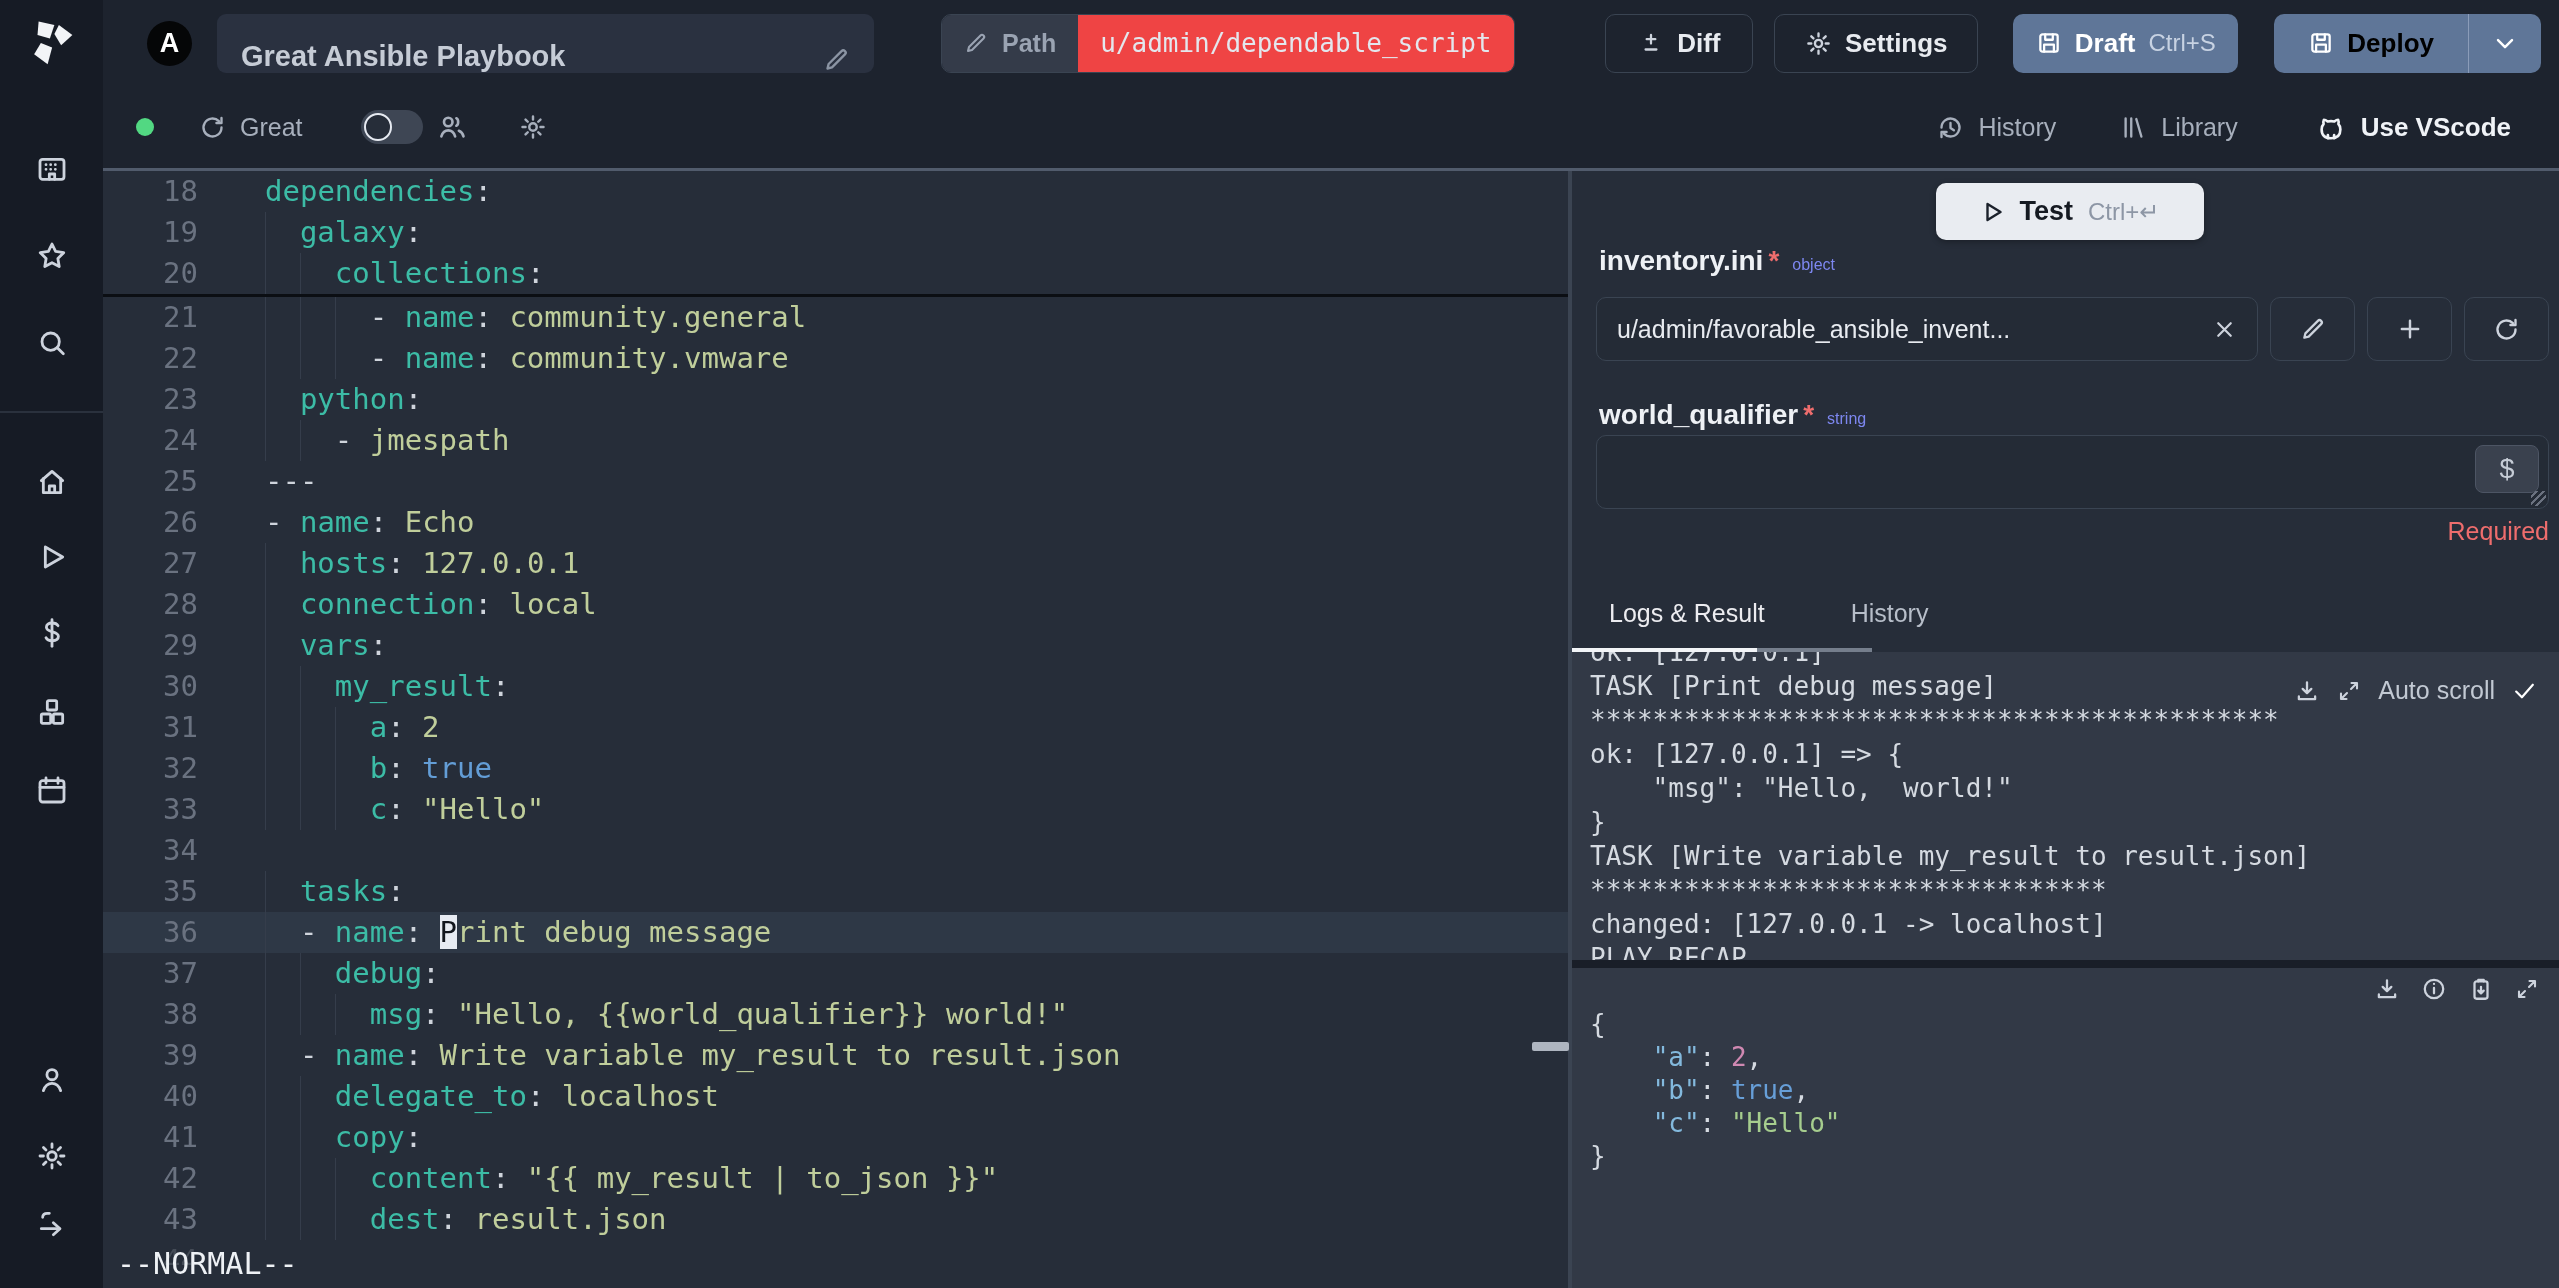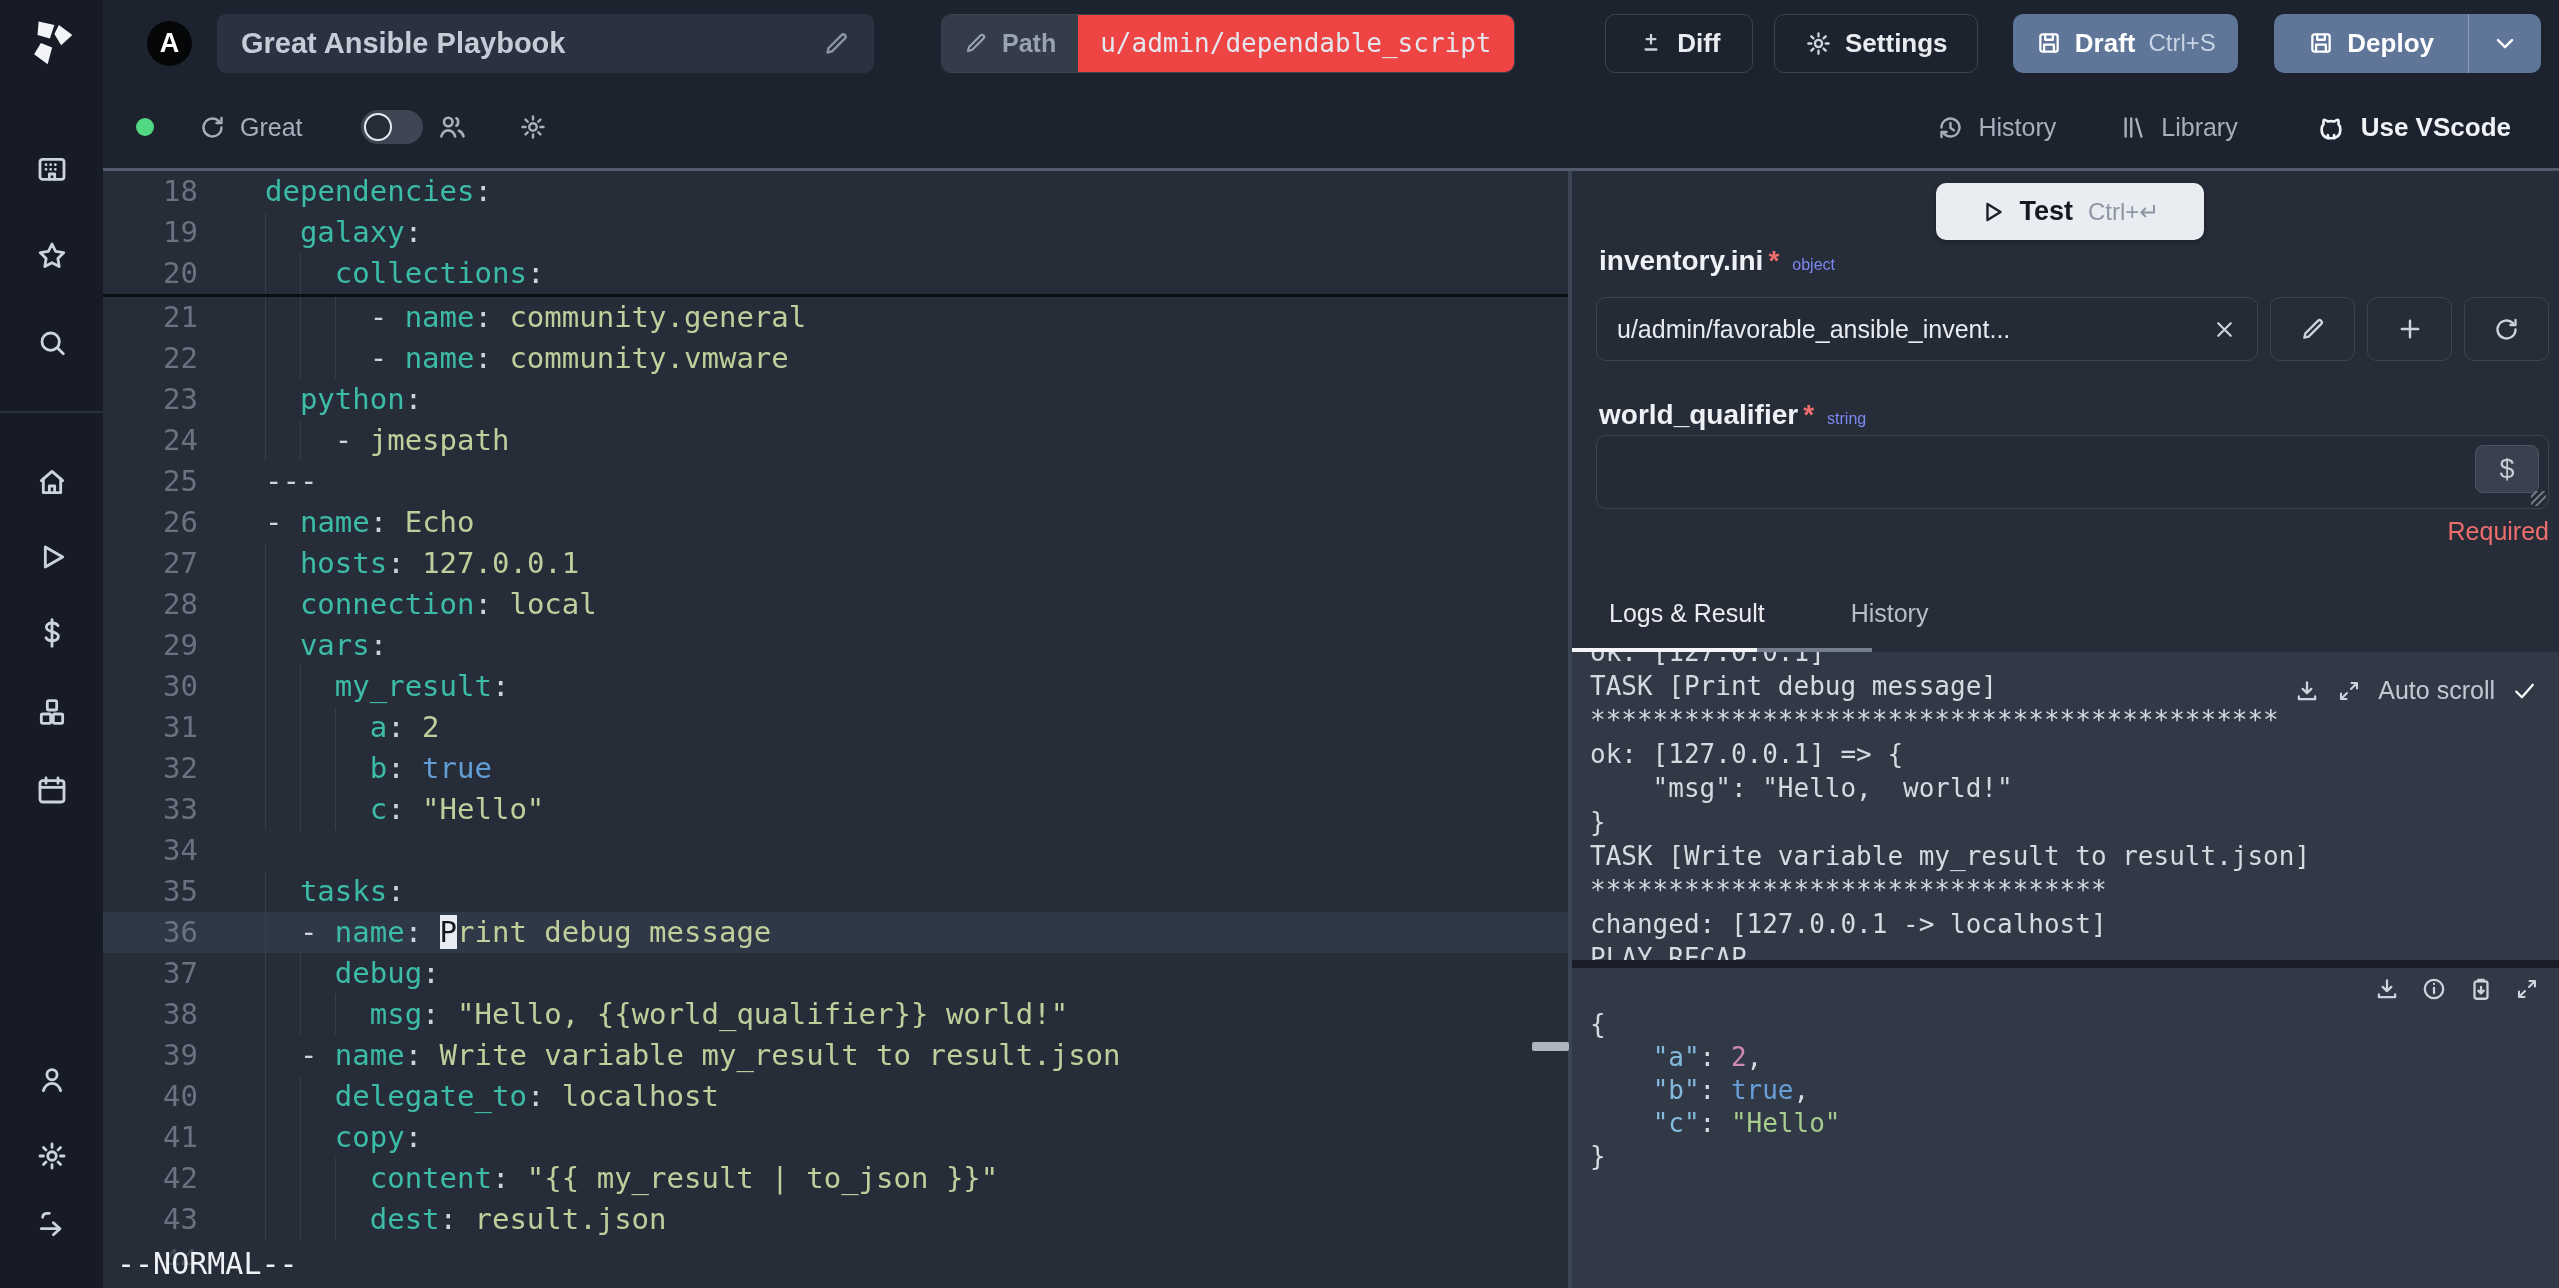--- a/index.html
+++ b/index.html
@@ -16,31 +16,31 @@
 
   
   #sidebar{position:absolute;left:0;top:0;width:103px;height:1288px;background:var(--side)}
   .side-ic{position:absolute;left:36px;width:32px;height:32px;cursor:pointer}
   #side-div{position:absolute;left:0;top:411px;width:103px;height:2px;background:#2a313d}
   #wm-logo{position:absolute;left:24px;top:16px;width:54px;height:56px}
 
   
   #topbar{position:absolute;left:103px;top:0;width:2456px;height:86px;background:var(--bar);display:flex;align-items:center}
   #ansible-logo{width:45px;height:45px;border-radius:50%;background:#050607;margin-left:44px;display:flex;align-items:center;justify-content:center;color:#fff;font-size:27px;font-weight:700;flex:none}
-  #title-box{margin-left:25px;width:657px;height:59px;background:#2a3140;border-radius:9px;display:flex;align-items:center;padding:0 24px;flex:none}
+  #title-box{margin-left:25px;width:657px;height:59px;background:#2a3140;border-radius:9px;display:flex;align-items:flex-end;padding:0 24px;flex:none}
   #title-box .t{flex:1;font-size:29px;font-weight:600;color:#c6ccd6}
   #path-widget{margin-left:67px;height:59px;border:1px solid var(--border);border-radius:10px;display:flex;align-items:stretch;overflow:hidden;flex:none}
   #path-widget .seg1{background:#343b49;display:flex;align-items:center;gap:14px;padding:0 22px;color:#9aa3b2;font-size:25px;font-weight:600}
   #path-widget .seg2{background:#ef4444;display:flex;align-items:center;padding:0 22px;font-family:"DejaVu Sans Mono",monospace;font-size:26px;color:#e3e7ed}
   .spacer{flex:1}
   .obtn{height:59px;border:1px solid var(--border);border-radius:10px;display:flex;align-items:center;justify-content:center;gap:13px;font-size:26px;font-weight:600;color:#e8ebf0;cursor:pointer;flex:none}
   .bbtn{height:59px;background:var(--blue);border-radius:10px;display:flex;align-items:center;justify-content:center;gap:13px;font-size:26px;font-weight:700;color:#fff;cursor:pointer;flex:none}
   .bbtn .short{font-weight:400;color:#c7d2e2;font-size:24px}
   #deploy-group{display:flex;align-items:stretch;background:var(--blue);border-radius:10px;overflow:hidden;height:59px;margin-left:36px;margin-right:18px;flex:none}
-  #deploy-main{display:flex;align-items:center;gap:13px;padding:0 34px;font-size:26px;font-weight:700;color:#ffffff;cursor:pointer}
+  #deploy-main{display:flex;align-items:center;gap:13px;padding:0 34px;font-size:26px;font-weight:700;color:#000000;cursor:pointer}
   #deploy-sep{width:1px;background:#8b9cb9;margin:0}
   #deploy-caret{width:72px;display:flex;align-items:center;justify-content:center;cursor:pointer}
 
   
   #toolbar2{position:absolute;left:103px;top:86px;width:2456px;height:82px;background:var(--bar);display:flex;align-items:center}
   #dot{width:18px;height:18px;border-radius:50%;background:var(--green);margin-left:33px;flex:none}
   .t2-group{display:flex;align-items:center;gap:14px;color:var(--muted);font-size:25px;cursor:pointer}
   #toggle{width:62px;height:34px;border-radius:17px;background:#3e4654;position:relative;cursor:pointer;flex:none}
   #toggle .knob{position:absolute;left:3px;top:3px;width:28px;height:28px;border-radius:50%;background:#262d39;border:2.5px solid #e6eaf1}
   #vscode-group{display:flex;align-items:center;gap:15px;color:#f0f3f7;font-size:26px;font-weight:600;cursor:pointer}

